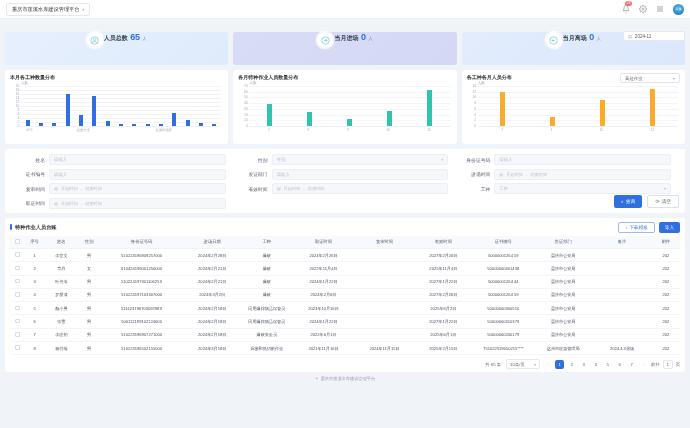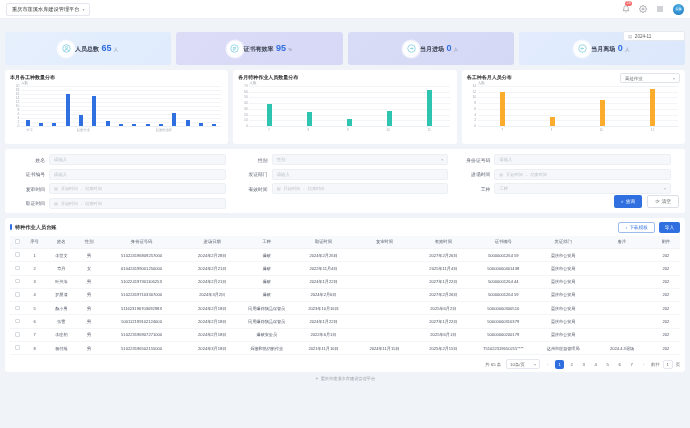--- a/index.html
+++ b/index.html
@@ -47,21 +47,21 @@
     position:absolute; right:0; top:-1px;
     background:#fff; border:1px solid #e6e9ef; border-radius:2px;
     font-size:4.6px; color:#606266; padding:1.5px 5px 1.5px 4px;
     display:flex; align-items:center; gap:2.5px; width:62px;
   }
   .datepick .dp-ic { color:#b4b8bf; font-size:4.6px; }
 
   .kpis { display:flex; gap:5px; margin-top:9px; }
   .kpi {
     flex:1; height:33px; border-radius:3px;
-    display:flex; align-items:center; justify-content:center; gap:1px;
+    display:flex; align-items:flex-start; justify-content:center; gap:1px;
   }
   .kpi.c1 { background:linear-gradient(135deg,#e6f0fd 0%,#dfeafc 100%); }
   .kpi.c2 { background:linear-gradient(135deg,#dcdcf7 0%,#d6d8f6 100%); }
   .kpi.c3 { background:linear-gradient(135deg,#e3ecfc 0%,#dde8fb 100%); }
   .kpi.c4 { background:linear-gradient(135deg,#d9dcf6 0%,#d4d8f5 100%); }
   .kpi.c5 { background:linear-gradient(135deg,#e2ecfd 0%,#dbe7fb 100%); }
   .kpi-ic {
     width:16px; height:16px; border-radius:50%;
     background:#fff; display:flex; align-items:center; justify-content:center;
     box-shadow:0 0 0 1.6px rgba(255,255,255,.65);
@@ -248,33 +248,20 @@
               <path d="M5.8 19a6.5 6.5 0 0 1 12.4 0"></path>
             </svg>
         </span>
         <span class="kpi-txt">
           <span class="kpi-label">人员总数</span>
           <span class="kpi-val">65</span>
           <span class="kpi-unit">人</span>
         </span>
       </div>
 
-      <div class="kpi c2">
-        <span class="kpi-ic">
-          <svg viewBox="0 0 24 24" fill="none" stroke="#59c0d6" stroke-width="1.6">
-              <circle cx="12" cy="12" r="10"></circle>
-              <path d="M7.5 9.5h9M7.5 13h9M7.5 16h5"></path>
-            </svg>
-        </span>
-        <span class="kpi-txt">
-          <span class="kpi-label">证书有效率</span>
-          <span class="kpi-val">95</span>
-          <span class="kpi-unit">%</span>
-        </span>
-      </div>
 
 
       <div class="kpi c4">
         <span class="kpi-ic">
           <svg viewBox="0 0 24 24" fill="none" stroke="#59c0d6" stroke-width="1.6">
               <circle cx="12" cy="12" r="10"></circle>
               <path d="M8 12h8M12.5 8.5 16 12l-3.5 3.5"></path>
             </svg>
         </span>
         <span class="kpi-txt">

